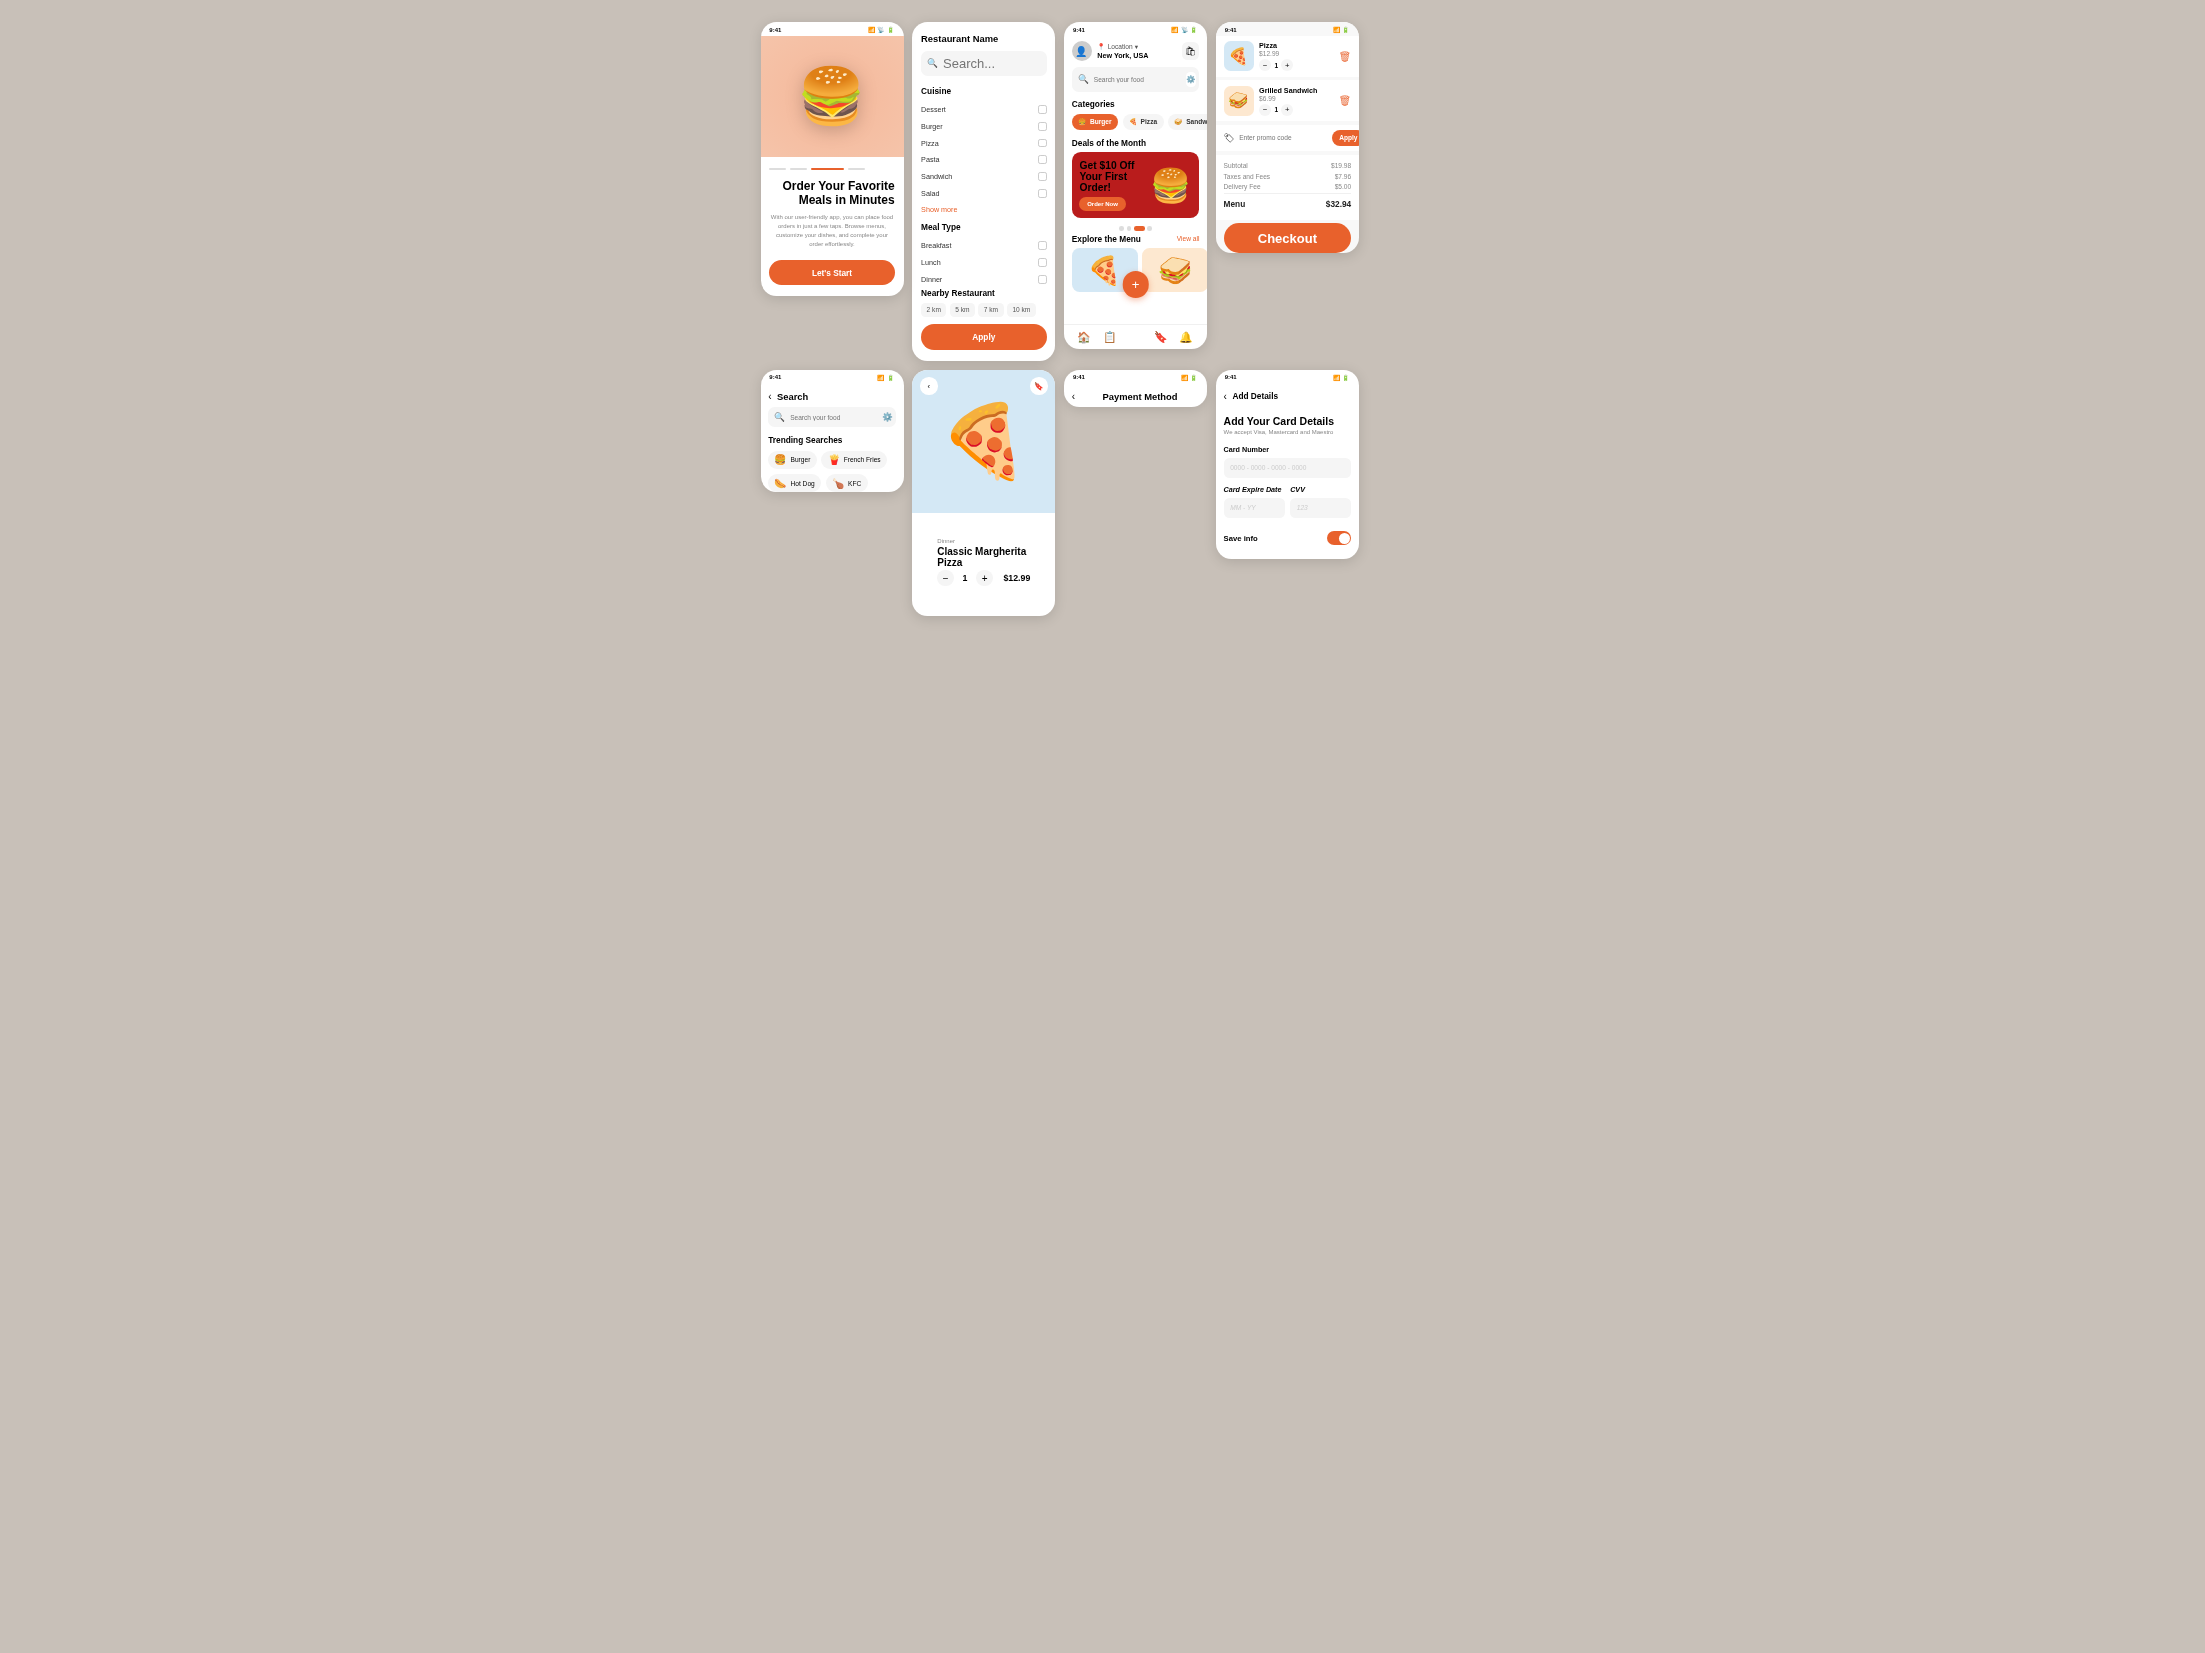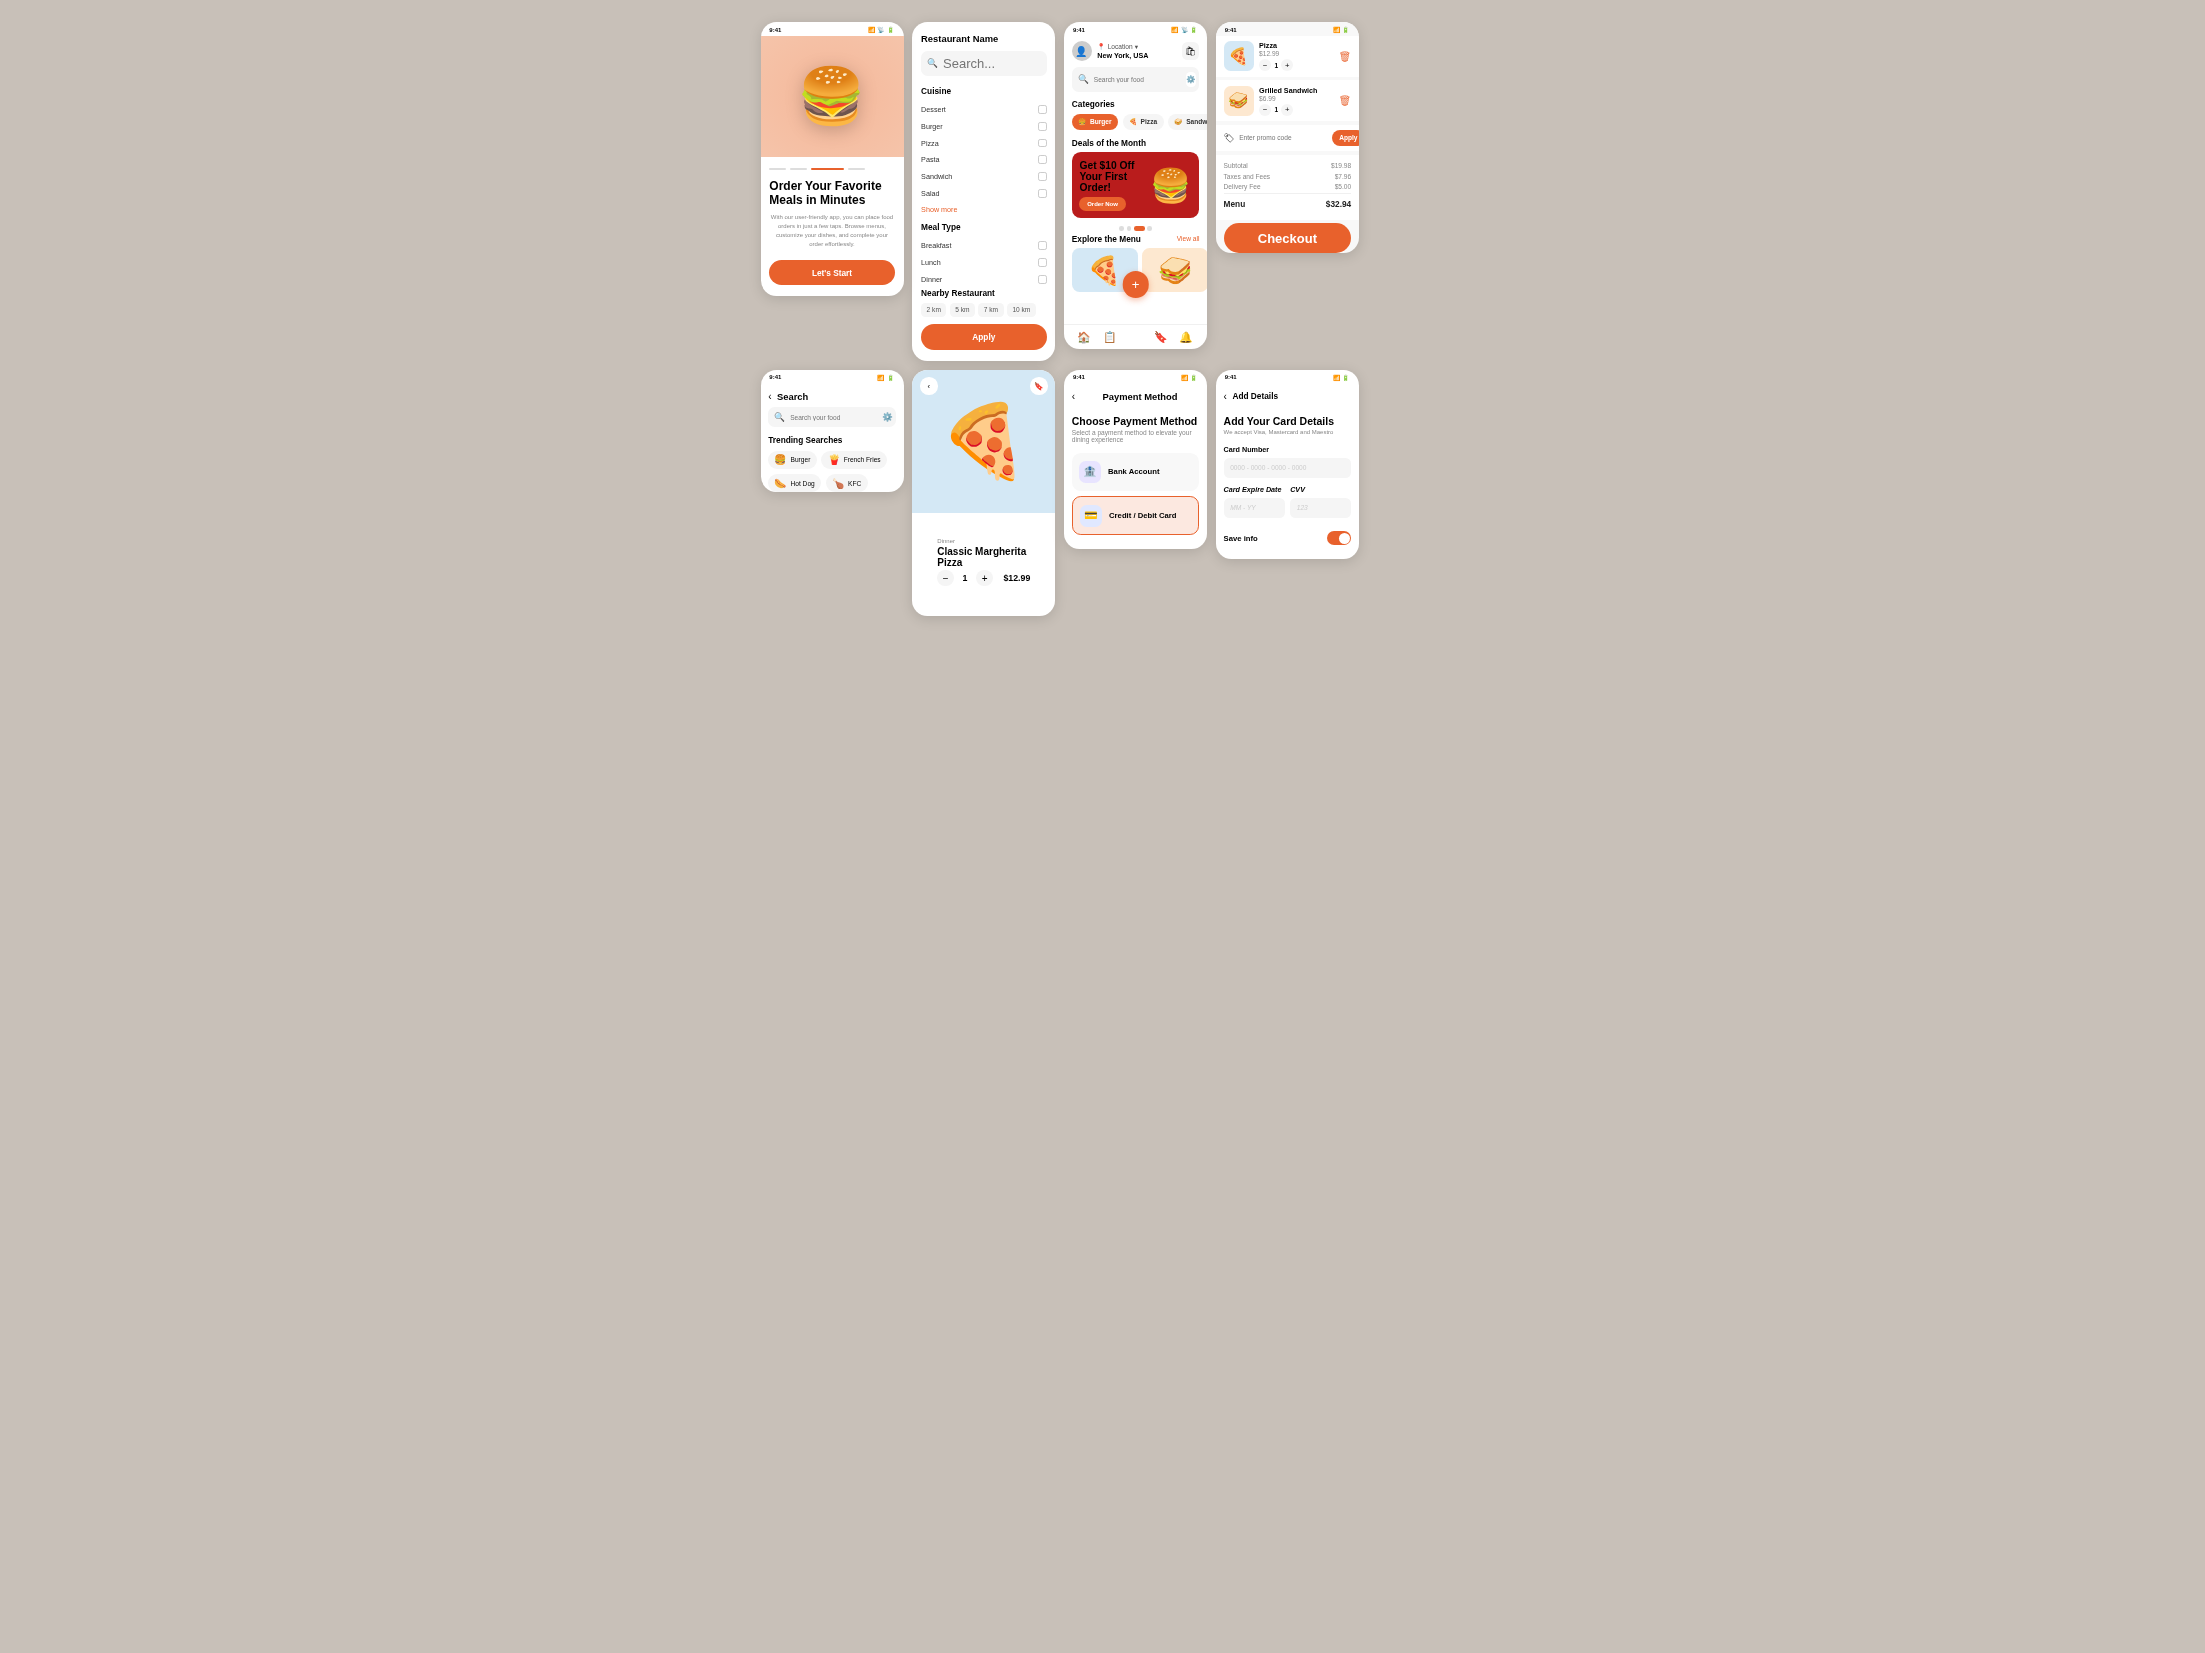--- a/index.html
+++ b/index.html
@@ -78,21 +78,21 @@
     }
     .progress-dot {
       height: 2.2px;
       border-radius: 1.1px;
       background: #ddd;
     }
     .progress-dot.active { background: #e8612c; }
     .onboarding-title {
       font-size: 12px;
       font-weight: 800;
-      text-align: left;
+      text-align: right;
       line-height: 1.2;
       margin-bottom: 5.5px;
     }
     .onboarding-desc {
       font-size: 6px;
       color: #888;
       text-align: center;
       line-height: 1.5;
       margin-bottom: 11px;
     }
@@ -942,32 +942,20 @@
       <span>9:41</span>
       <div class="status-icons">
         <span>📶</span>
         <span>🔋</span>
       </div>
     </div>
     <div class="payment-header">
       <span style="font-size:10px;cursor:pointer;">‹</span>
       <span class="payment-title">Payment Method</span>
     </div>
-    <div class="payment-body">
-      <div class="payment-heading">Choose Payment Method</div>
-      <div class="payment-sub">Select a payment method to elevate your dining experience</div>
-      <div class="payment-option">
-        <div class="payment-icon">🏦</div>
-        <span class="payment-name">Bank Account</span>
-      </div>
-      <div class="payment-option selected">
-        <div class="payment-icon card">💳</div>
-        <span class="payment-name">Credit / Debit Card</span>
-      </div>
-    </div>
   </div>
 
   <div class="phone-card card-add-details">
     <div class="status-bar">
       <span>9:41</span>
       <div class="status-icons">
         <span>📶</span>
         <span>🔋</span>
       </div>
     </div>

